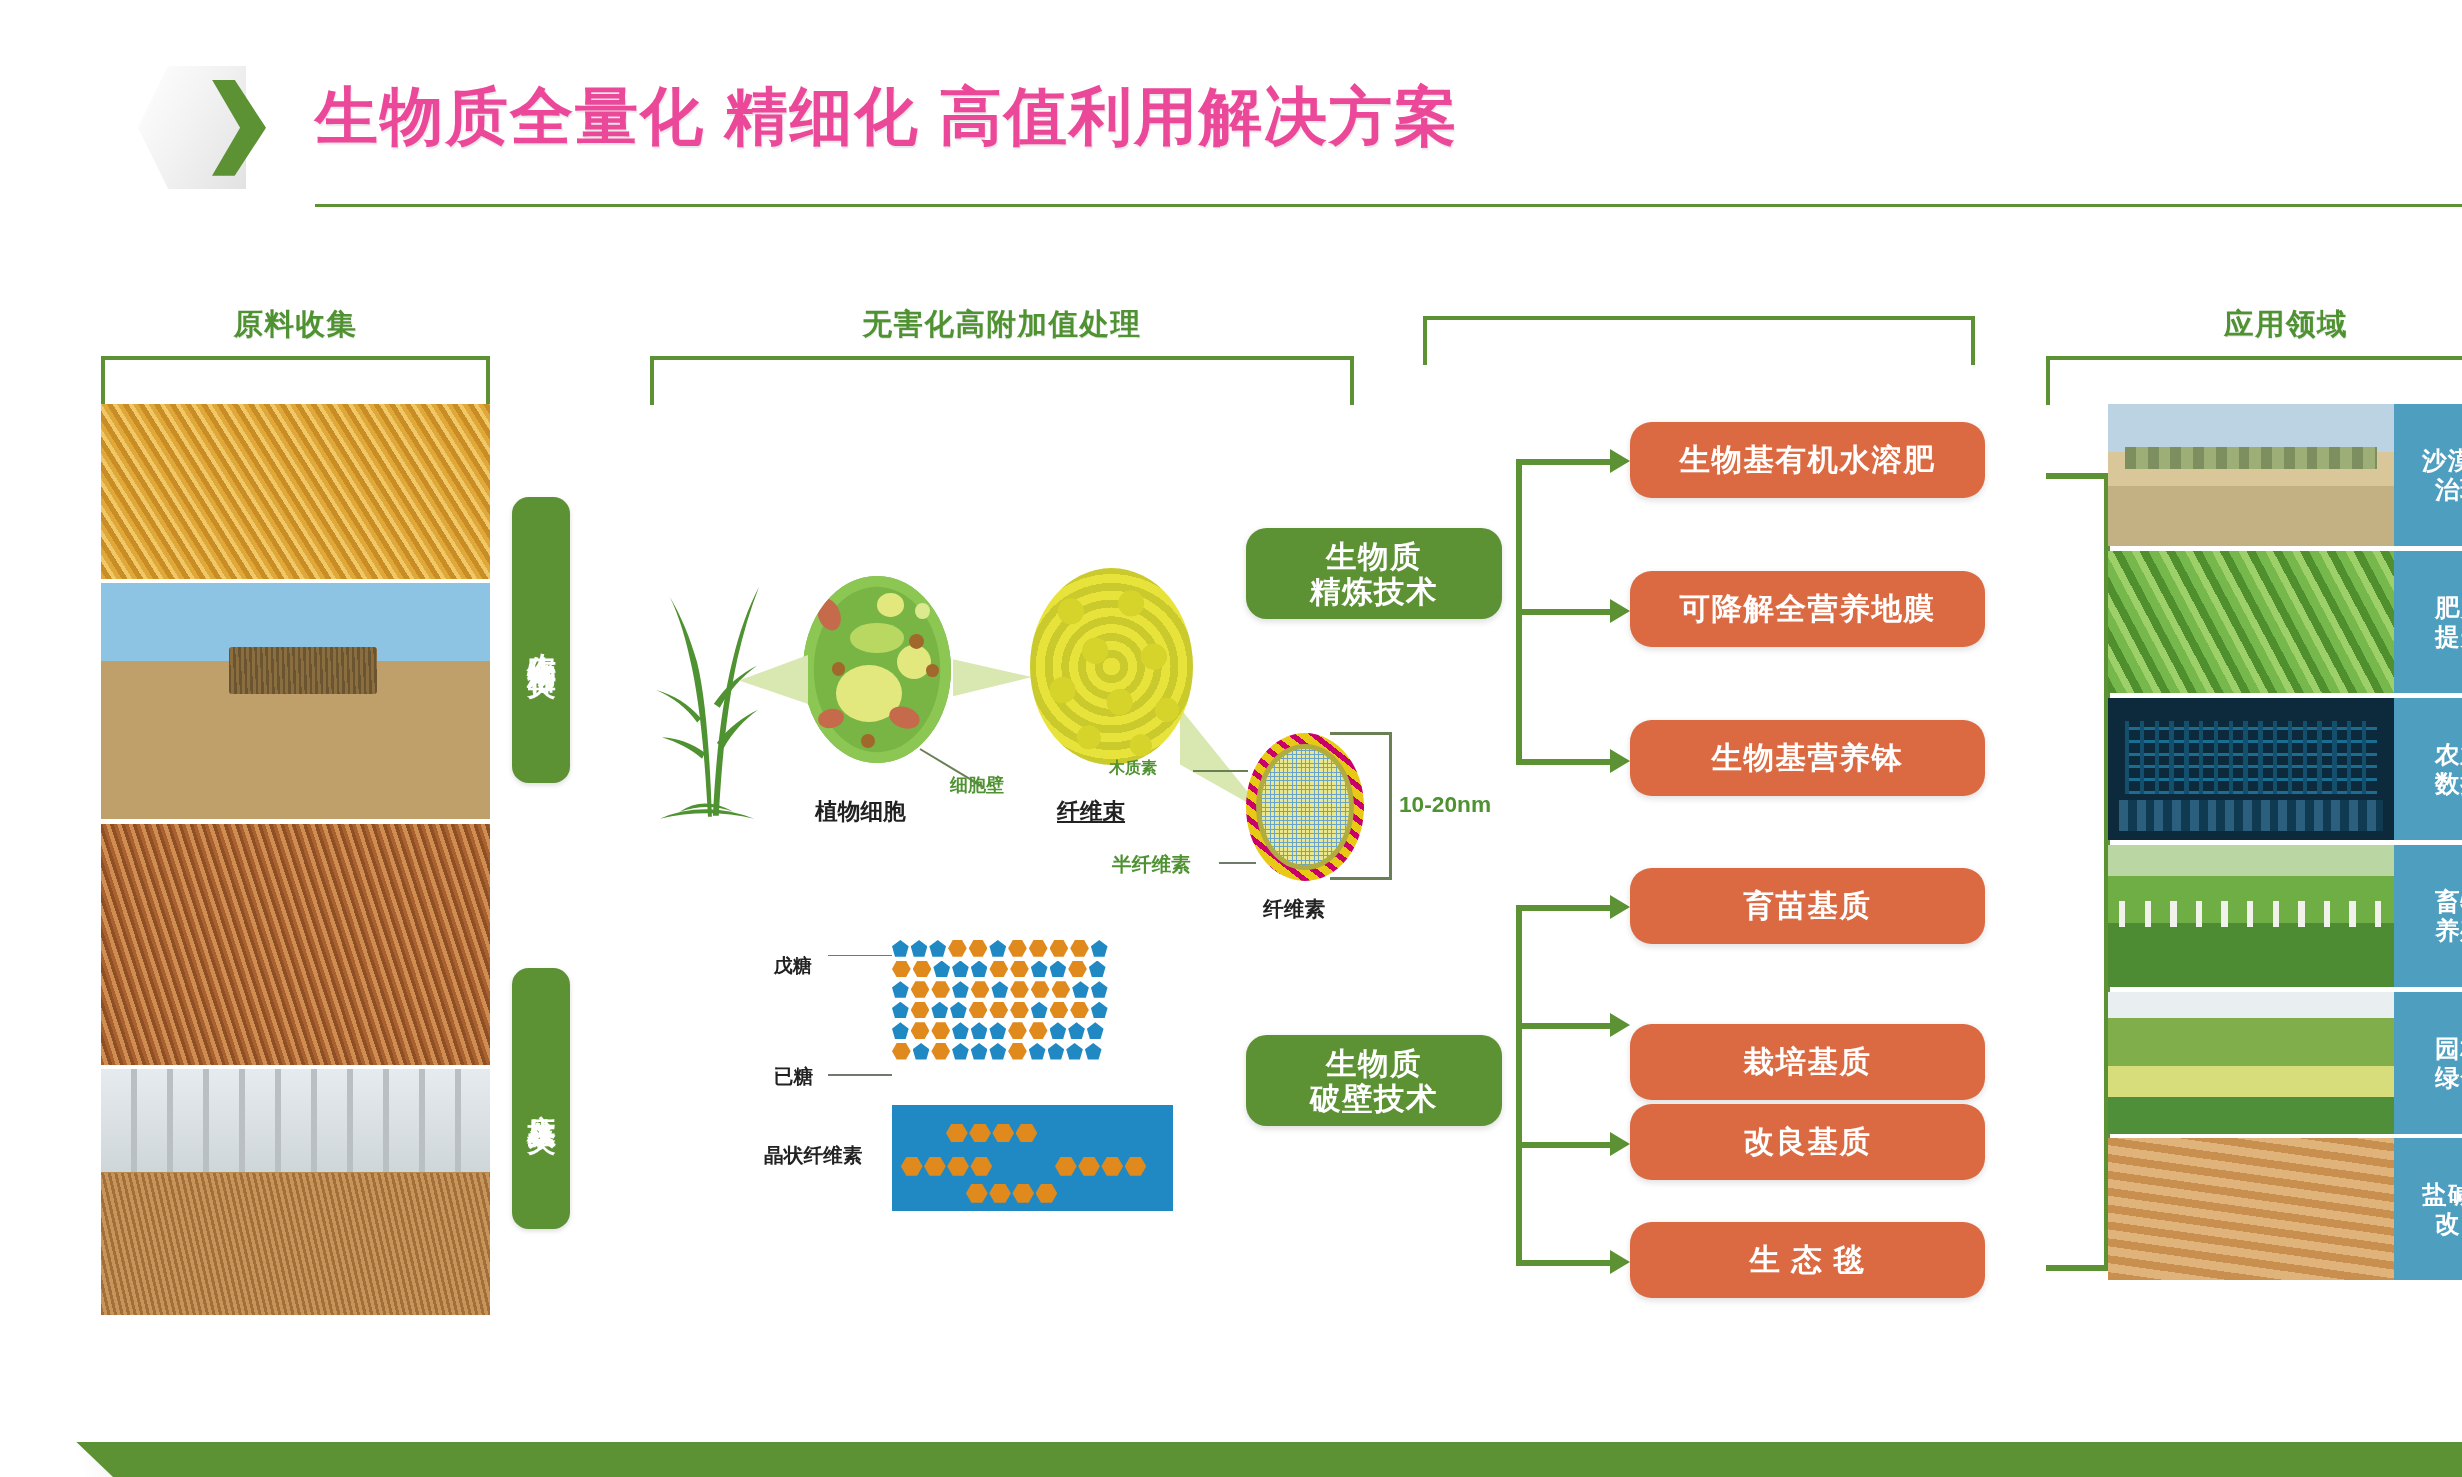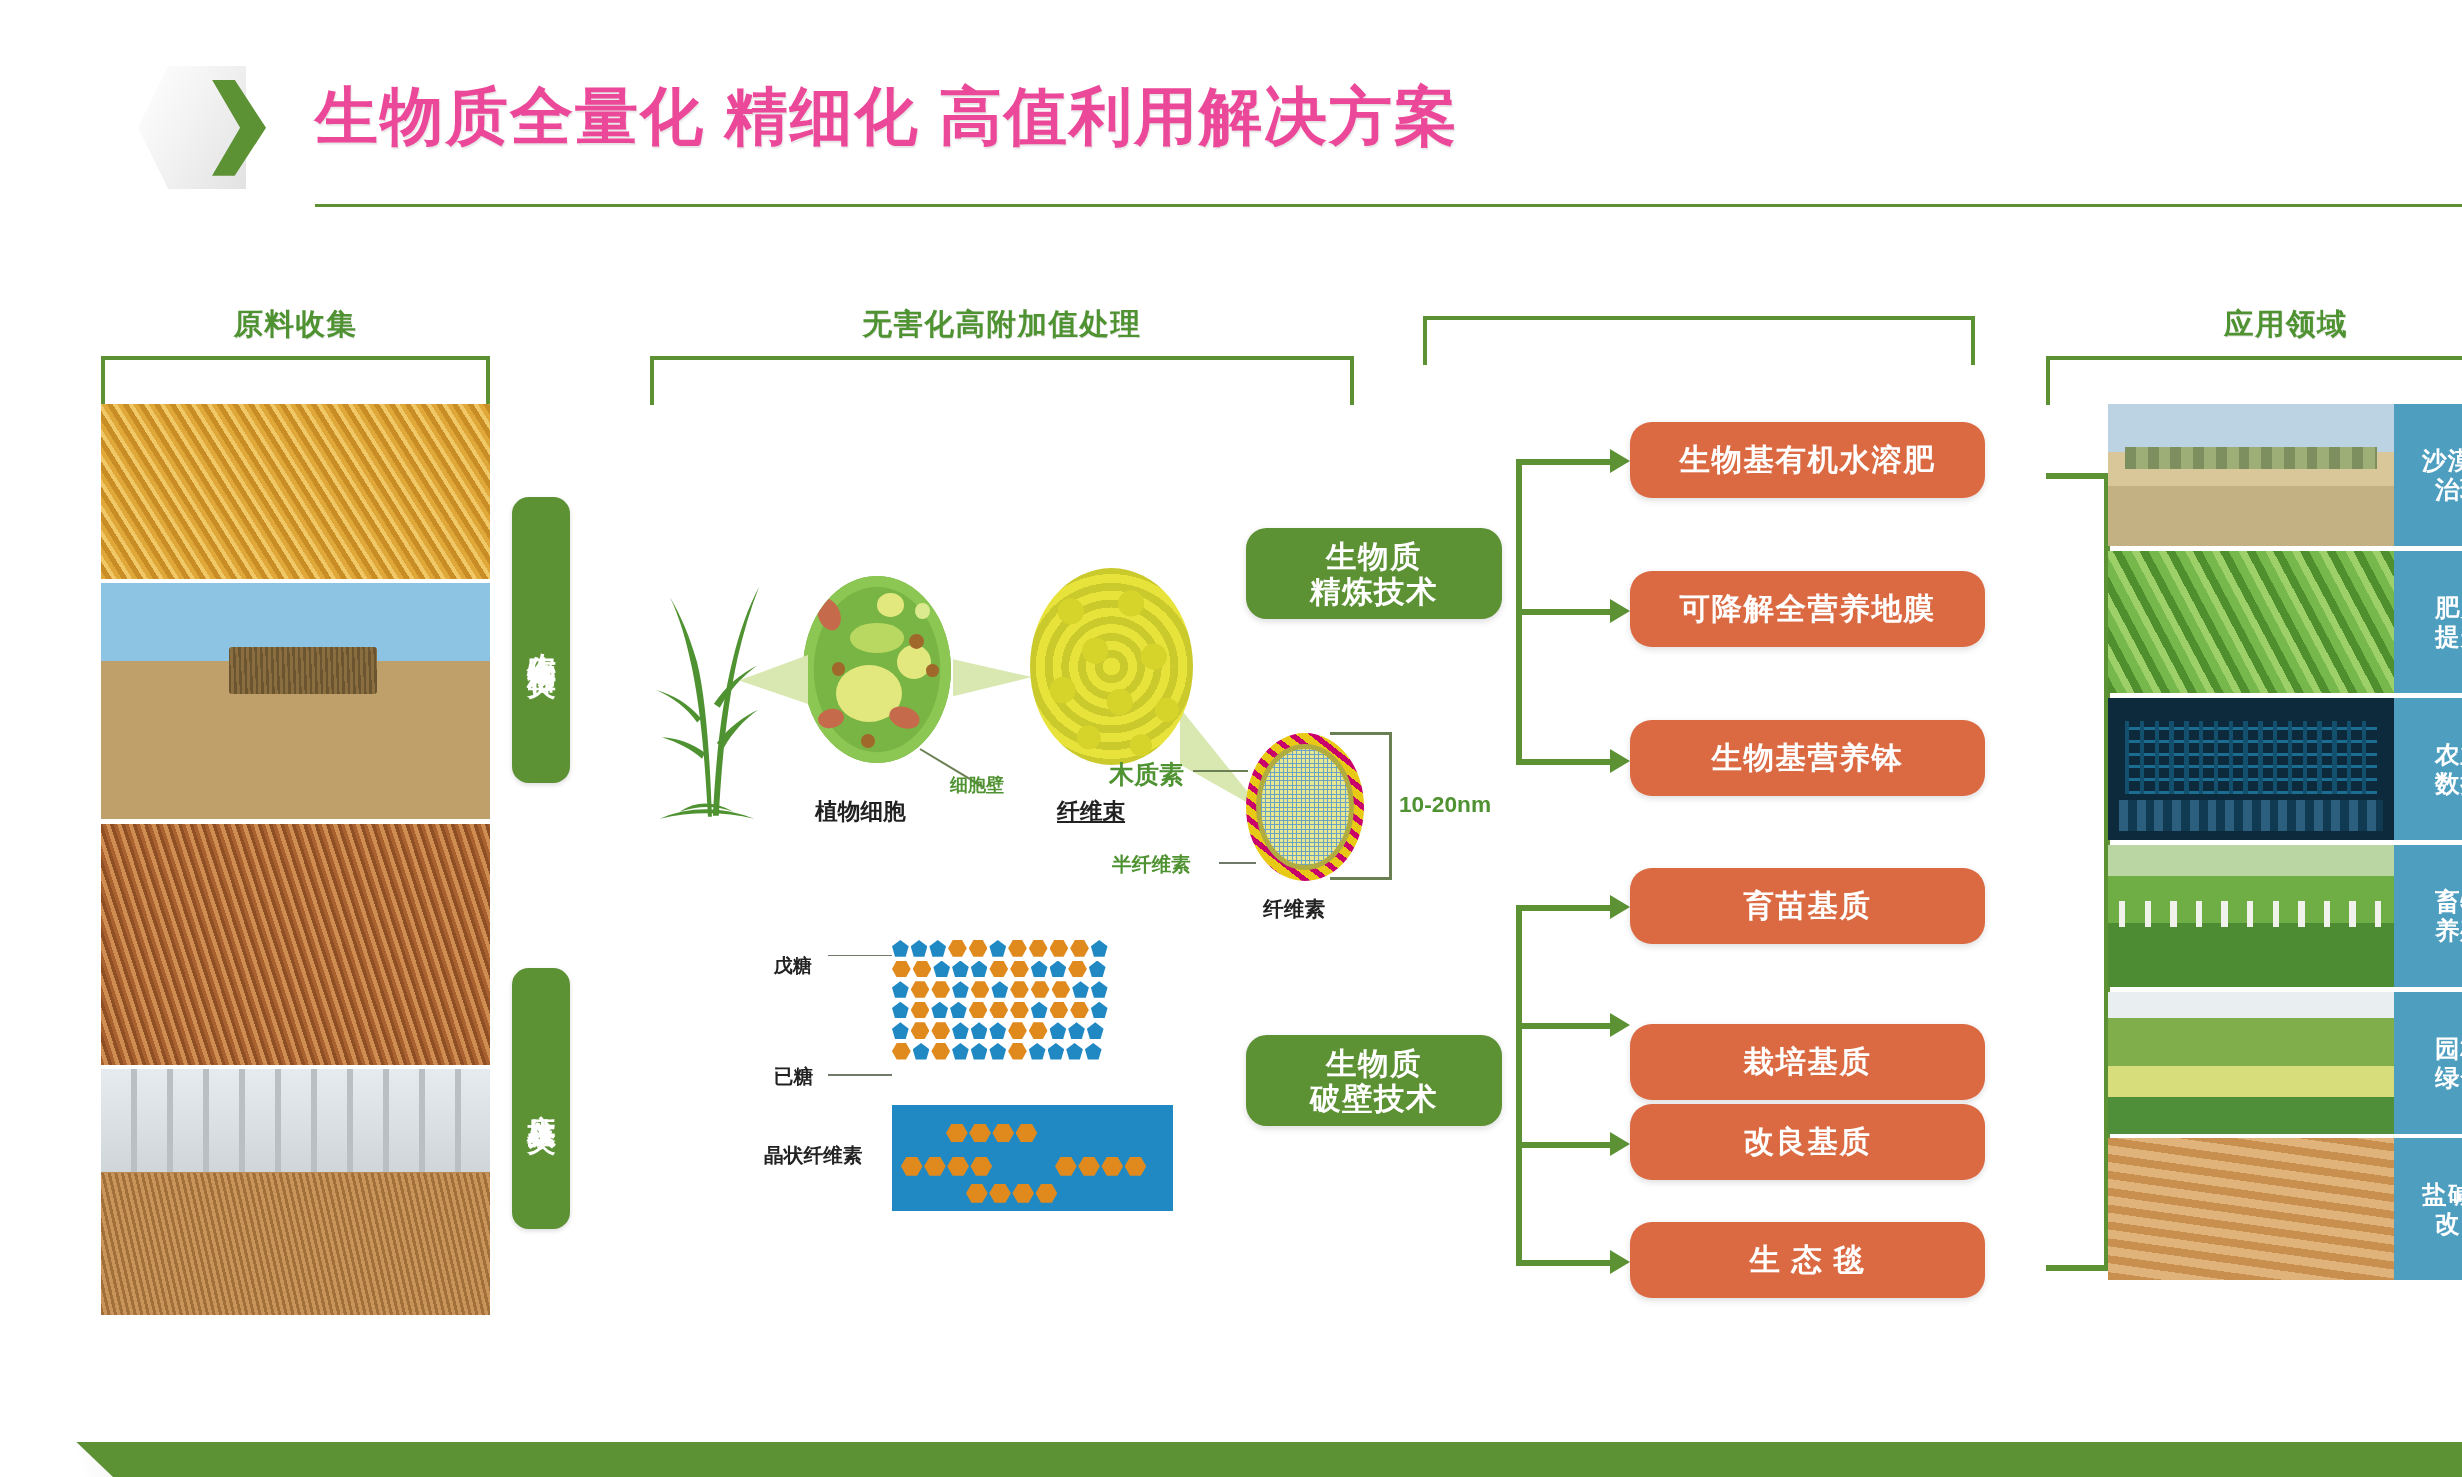--- a/index.html
+++ b/index.html
@@ -305,21 +305,21 @@
   <div class="leader" style="left:314px; top:256px; width:74px; transform:rotate(31deg); transform-origin:left center;"></div>
   <div class="lbl lbl-green" style="left:344px; top:281px; font-size:18px;">细胞壁</div>
 
   <div class="lbl lbl-dark" style="left:209px; top:304px; font-size:22.7px;">植物细胞</div>
   <div class="lbl lbl-dark" style="left:451px; top:304px; font-size:22.7px;text-decoration:underline;">纤维束</div>
 
   <div class="nano-circle">
     <div class="inner"></div>
   </div>
   <div class="leader" style="left:587px; top:278px; width:55px;"></div>
-  <div class="lbl lbl-green" style="left:503px; top:266px; font-size:25px;">木质素</div>
+  <div class="lbl lbl-green" style="left:503px; top:266px; font-size:16px;">木质素</div>
 
   <div class="leader" style="left:613px; top:370px; width:37px; background:#6f7a6a;"></div>
   <div class="lbl lbl-green" style="left:506px; top:359px; font-size:19.7px;">半纤维素</div>
 
   <div class="lbl lbl-dark" style="left:657px; top:403px; font-size:20.7px;">纤维素</div>
 
   <div class="nano-dim" style="left:783px; top:240px; width:2.5px; height:148px;"></div>
   <div class="nano-dim" style="left:724px; top:240px; width:62px; height:2.5px;"></div>
   <div class="nano-dim" style="left:724px; top:385px; width:62px; height:2.5px;"></div>
   <div class="lbl lbl-green" style="left:793px; top:299px; font-size:22.7px;">10-20nm</div>

